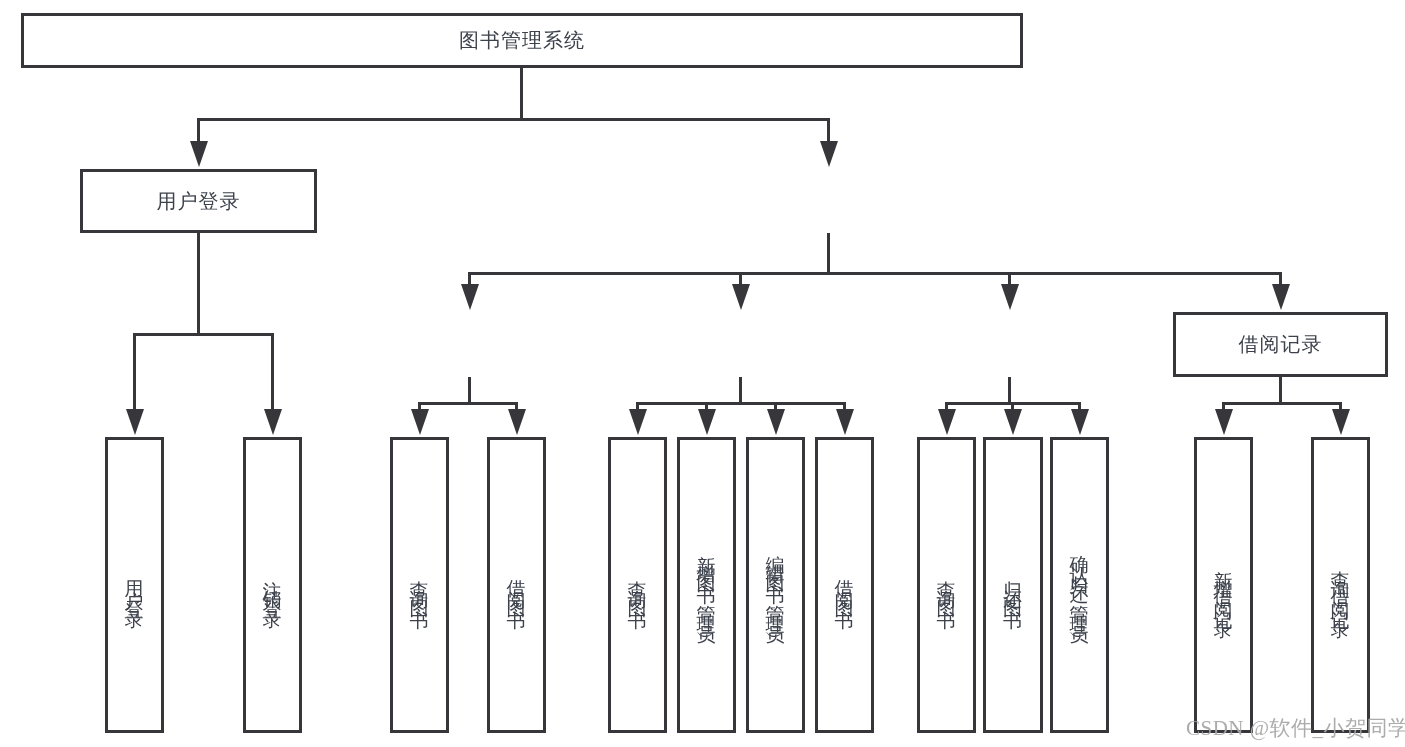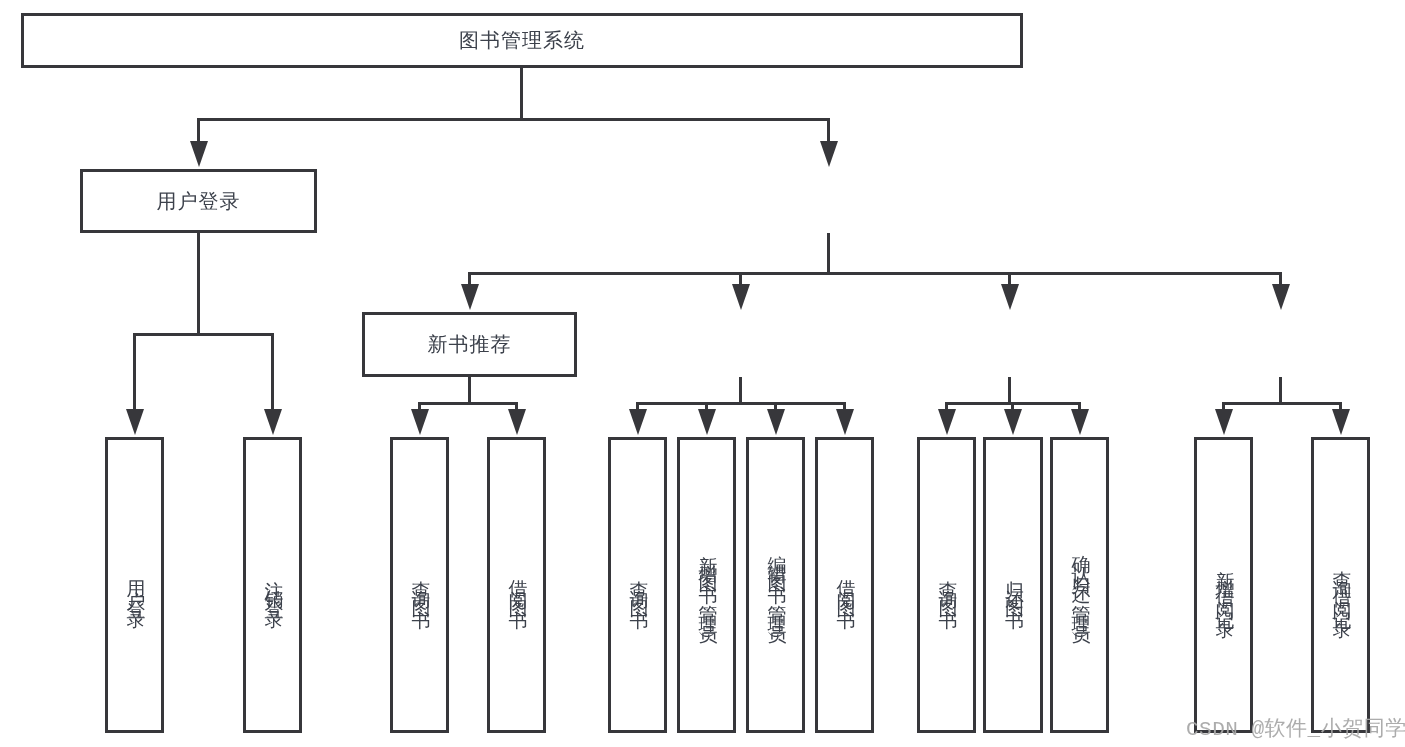--- a/index.html
+++ b/index.html
@@ -1,18 +1,18 @@
 <!DOCTYPE html>
 <html><head>
 <meta charset="utf-8">
 <style>
   html,body{margin:0;padding:0;background:#ffffff;}
   .canvas{
     position:relative;width:1405px;height:747px;background:#ffffff;
-    font-family:Liberation Mono, monospace;overflow:hidden;
+    font-family:Liberation Serif, serif;overflow:hidden;
   }
   .box{
     position:absolute;box-sizing:border-box;background:#ffffff;
     border:3px solid #37373b;display:flex;align-items:center;justify-content:center;
   }
   .lbl{
     font-size:20px;color:#3c414b;letter-spacing:1px;white-space:nowrap;
   }
   .vbox{z-index:1;}
   .vtext{
@@ -38,22 +38,22 @@
 <div class="canvas">
 
   <div class="box" style="left:21px;top:13px;width:1002px;height:55px">
     <span class="lbl">图书管理系统</span>
   </div>
 
   <div class="box" style="left:80px;top:169px;width:237px;height:64px">
     <span class="lbl">用户登录</span>
   </div>
 
-  <div class="box" style="left:362px;top:312px;width:215px;height:65px">
-    <span class="lbl">新书推荐</span>
+  <div class="box" style="left:1173px;top:312px;width:215px;height:65px">
+    <span class="lbl">借阅记录</span>
   </div>
 
   <div class="box vbox" style="left:105px;top:437px;width:59px;height:296px">
     <span class="vtext">用户登录</span>
   </div>
   <div class="box vbox" style="left:243px;top:437px;width:59px;height:296px">
     <span class="vtext">注销登录</span>
   </div>
   <div class="box vbox" style="left:390px;top:437px;width:59px;height:296px">
     <span class="vtext">查询图书</span>

